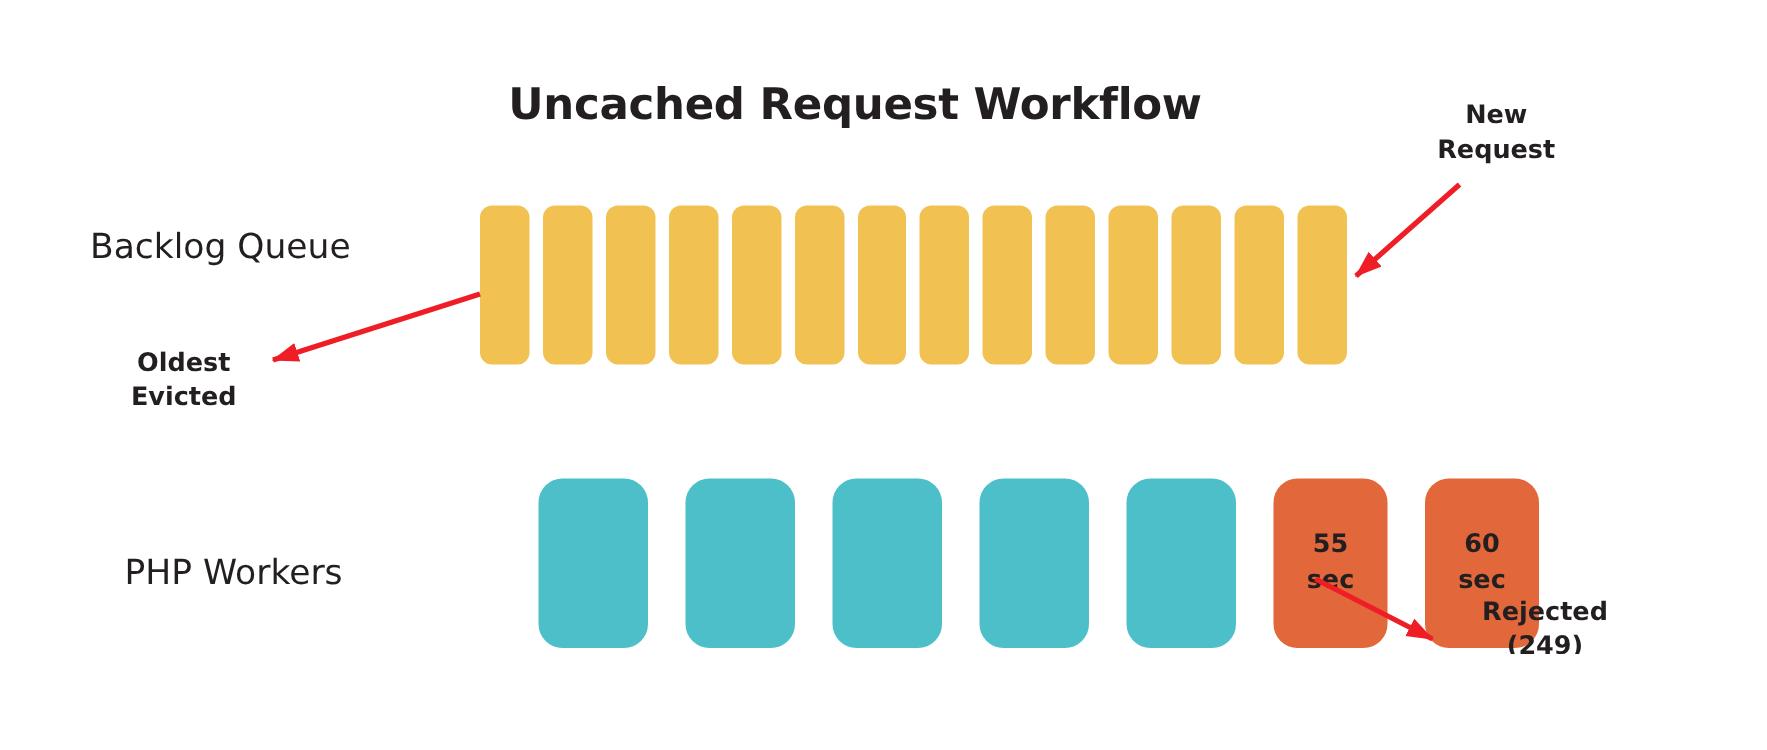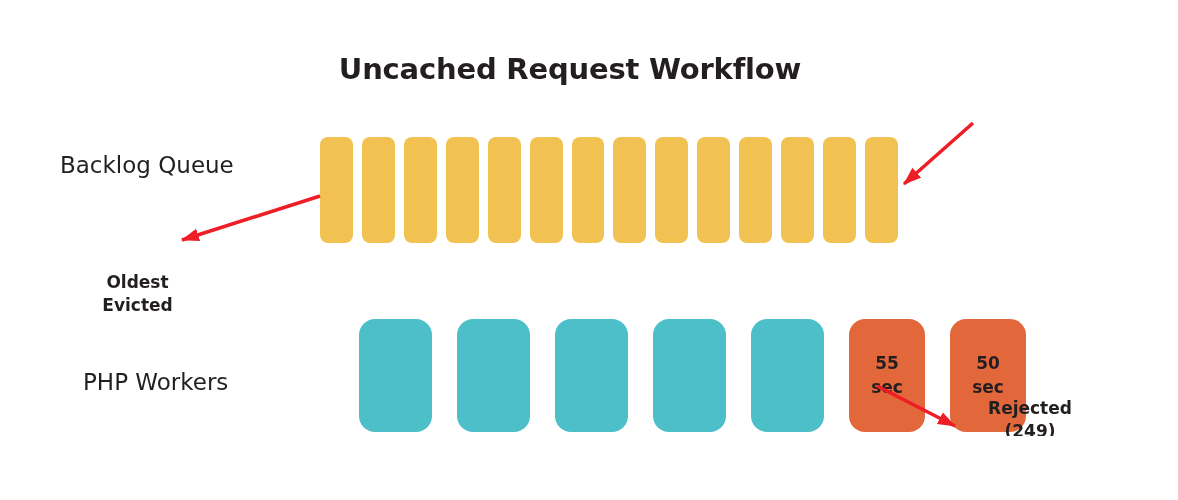--- a/index.html
+++ b/index.html
@@ -18,21 +18,21 @@
   .label-lg {
     position:absolute; font-size:23px; font-weight:400; white-space:nowrap;
   }
   .backlog-label { left:60px; top:152px; }
   .workers-label { left:83px; top:369px; }
   .small-label {
     position:absolute; font-size:17px; font-weight:600;
     text-align:center; white-space:pre-line; line-height:1.38;
   }
   .new-request { left:935px; top:66px; width:125px; }
-  .oldest-evicted { left:85px; top:231px; width:105px;margin-top:40px; }
+  .oldest-evicted { left:70px; top:231px; width:105px; }
   .rejected { left:970px; top:397px; width:120px; }
 
   .queue {
     position:absolute; left:320px; top:137px; width:578px; height:106px;
     display:flex; gap:9px;
   }
   .queue-slot {
     flex:1; background:var(--queue,#f1c152); border-radius:8px;
   }
 
@@ -58,20 +58,22 @@
   .arrow-line { stroke:var(--arrow,#ef1d25); stroke-width:3.5; fill:none; }
   .arrow-head { fill:var(--arrow,#ef1d25); }
 </style>
 </head>
 <body>
 
 <div class="canvas">
 
   <div class="title">Uncached Request Workflow</div>
 
+  <div class="small-label new-request">New
+Request</div>
 
   <div class="label-lg backlog-label">Backlog Queue</div>
 
   <div class="queue">
     <div class="queue-slot"></div>
       <div class="queue-slot"></div>
       <div class="queue-slot"></div>
       <div class="queue-slot"></div>
       <div class="queue-slot"></div>
       <div class="queue-slot"></div>
@@ -104,21 +106,21 @@
         
       </div>
       <div class="worker idle">
         
       </div>
       <div class="worker busy">
         <span class="worker-label">55
 sec</span>
       </div>
       <div class="worker busy">
-        <span class="worker-label">50
+        <span class="worker-label">60
 sec</span>
       </div>
   </div>
 
   <div class="small-label rejected">Rejected
 (249)</div>
 
   <svg class="arrows" viewBox="0 0 1178 500" xmlns="http://www.w3.org/2000/svg">
     <defs>
       <marker id="ah" markerUnits="userSpaceOnUse" markerWidth="20" markerHeight="14" refX="17" refY="6.5" orient="auto">

